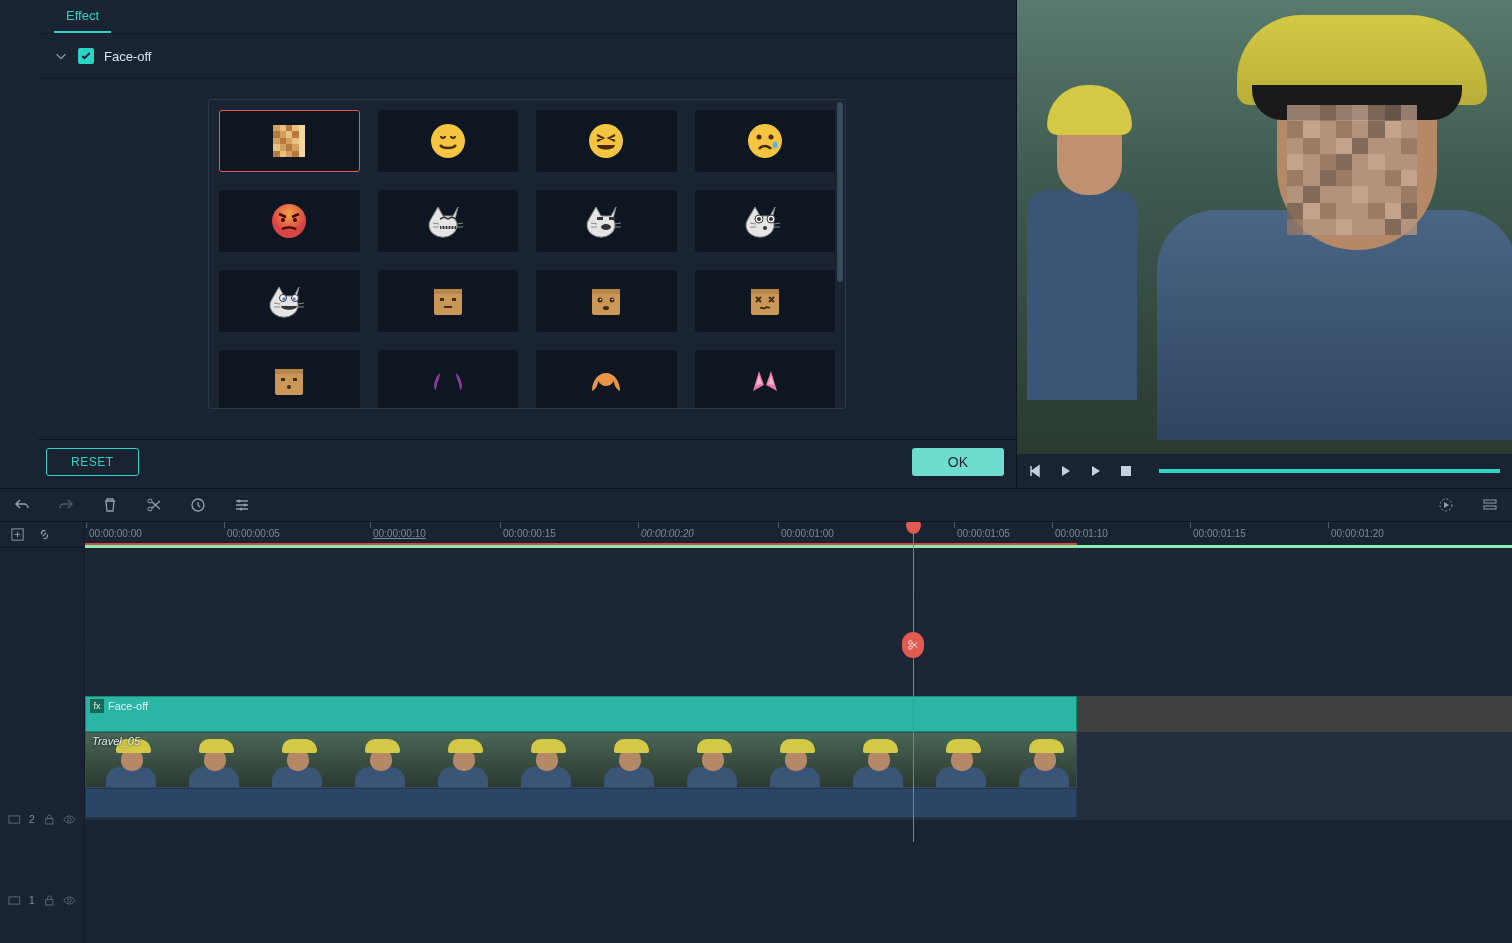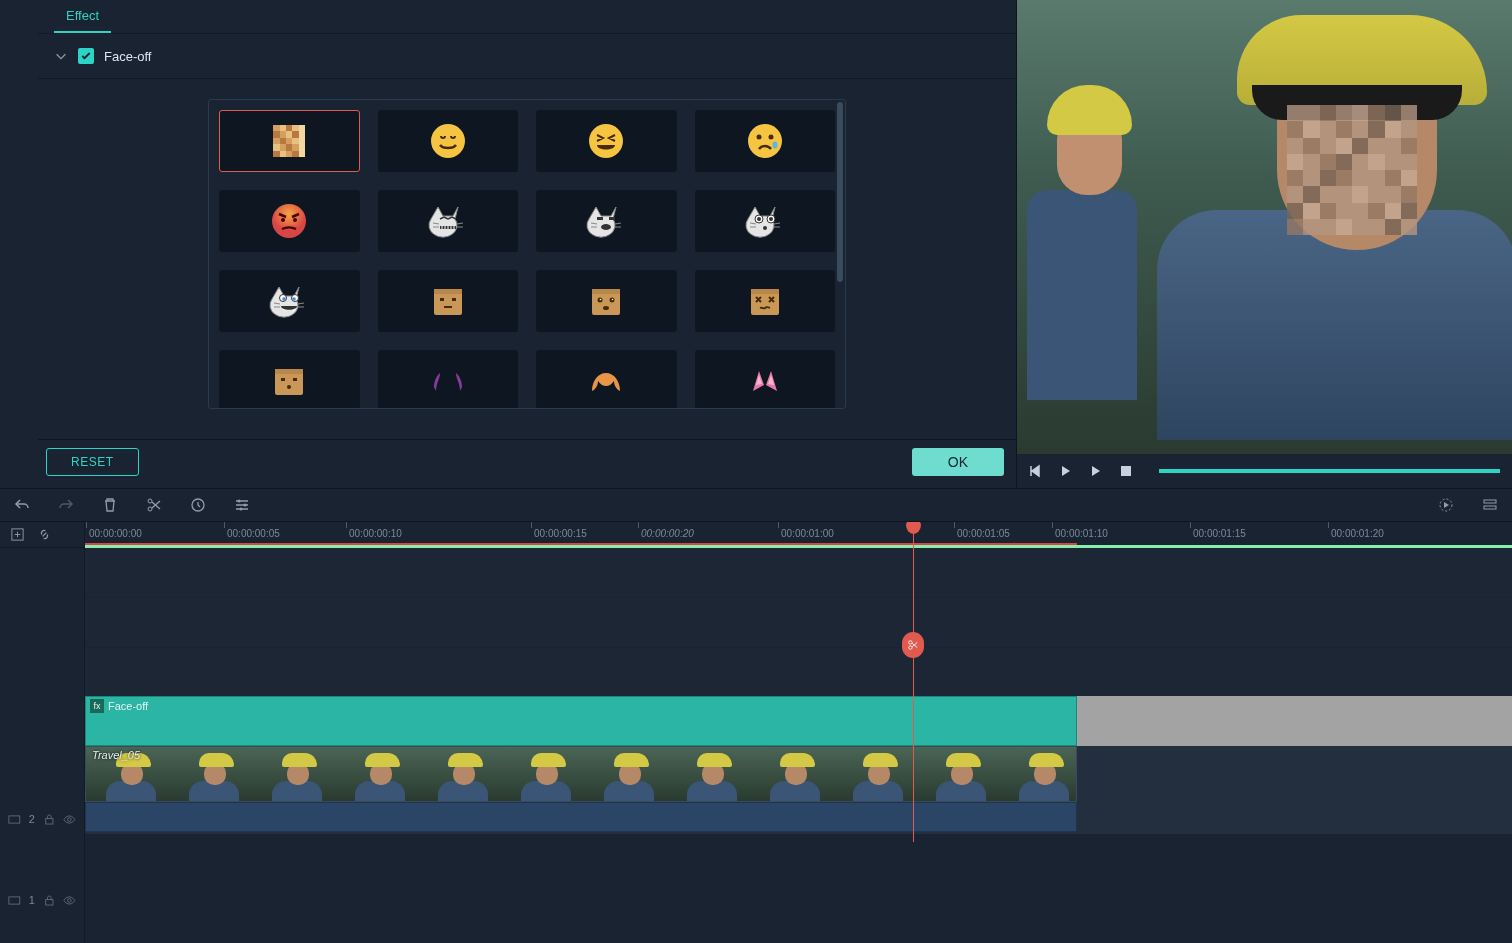--- a/index.html
+++ b/index.html
@@ -374,22 +374,22 @@
   
   .timeline-tracks {
     position: relative;
   }
   .timeline-gap { height: 148px; background: #1d2635; }
   .timeline-gap-row {
     height: 50px;
     border-bottom: 1px solid #1a2332;
   }
   .track-2 {
-    height: 50px;
-    background: #a3a3a3;
+    height: 36px;
+    background: #404040;
     position: relative;
   }
   .clip-faceoff {
     position: absolute;
     left: 0;
     top: 0;
     height: 100%;
     background: #2bb5a5;
     border: 1px solid #1a8878;
   }
@@ -941,22 +941,22 @@
           <circle cx="7" cy="7" r="2" stroke="#7a8a9a" fill="none"></circle>
         </svg>
     </div>
   </div>
 
   <div class="timeline-right">
     <div class="timeline-ruler" id="ruler">
       <div class="ruler-red-line" id="ruler-red" style="width: 992px;"></div>
     <div class="ruler-tick" style="left: 4px;">00:00:00:00</div>
         <div class="ruler-tick" style="left: 142px;">00:00:00:05</div>
-        <div class="ruler-tick" style="left: 264px;">00:00:00:10</div>
-        <div class="ruler-tick" style="left: 418px; margin-left: 31px;">00:00:00:15</div>
+        <div class="ruler-tick" style="left: 288px; text-decoration: underline;">00:00:00:10</div>
+        <div class="ruler-tick" style="left: 418px;">00:00:00:15</div>
         <div class="ruler-tick" style="left: 556px; font-style: italic;">00:00:00:20</div>
         <div class="ruler-tick" style="left: 696px;">00:00:01:00</div>
         <div class="ruler-tick" style="left: 872px;">00:00:01:05</div>
         <div class="ruler-tick" style="left: 970px;">00:00:01:10</div>
         <div class="ruler-tick" style="left: 1108px;">00:00:01:15</div>
         <div class="ruler-tick" style="left: 1246px;">00:00:01:20</div>
       </div>
     <div class="timeline-tracks">
       <div class="timeline-gap">
         <div class="timeline-gap-row"></div>

